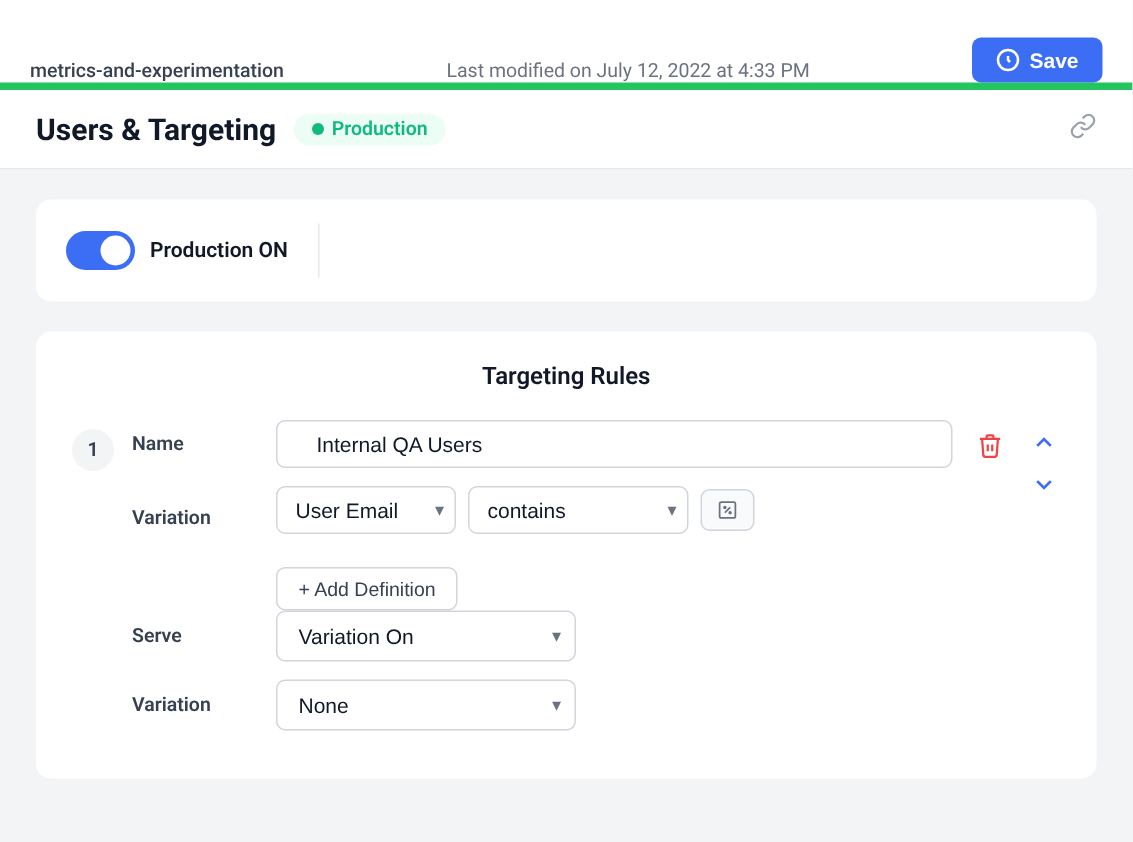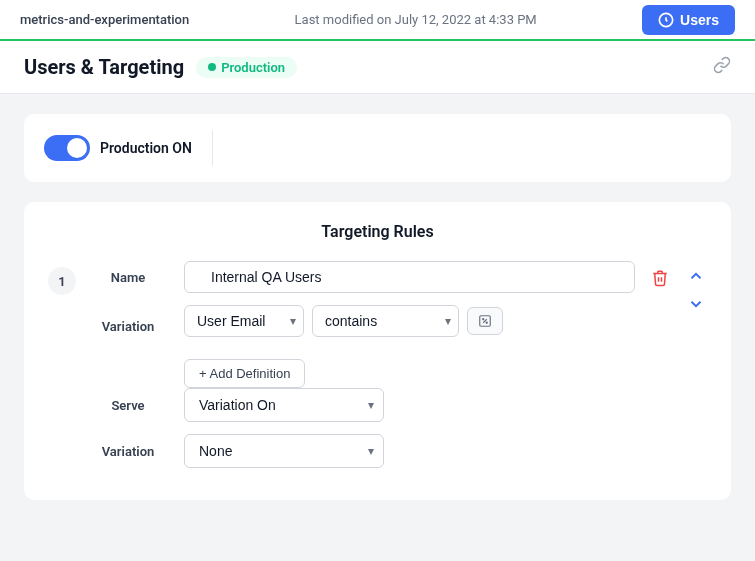--- a/index.html
+++ b/index.html
@@ -9,26 +9,26 @@
       width: 755px;
       height: 561px;
       overflow: hidden;
       font-size: 14px;
       color: #1a1a2e;
     }
 
     
     .topbar {
       background: #fff;
-      height: 41px;
-      display: flex;
-      align-items: center;
+      height: 60px;
+      display: flex;
+      align-items: flex-end;
       justify-content: space-between;
       padding: 0 20px;
-      border-bottom: 2px solid #22c55e;
+      border-bottom: 5px solid #22c55e;
     }
     .topbar-title {
       font-size: 13px;
       color: #374151;
       font-weight: 500;
     }
     .topbar-meta {
       font-size: 13px;
       color: #6b7280;
     }
@@ -216,21 +216,20 @@
       display: flex;
       align-items: center;
       gap: 16px;
       margin-bottom: 12px;
     }
     .rule-label {
       font-size: 13px;
       font-weight: 600;
       color: #374151;
       min-width: 80px;
-      text-align: center;
     }
     .rule-name-input {
       flex: 1;
       border: 1px solid #d1d5db;
       border-radius: 6px;
       padding: 7px 26px;
       font-size: 14px;
       color: #111827;
       background: #fff;
       outline: none;
@@ -399,21 +398,21 @@
 <body>
 
 <div class="topbar">
   <span class="topbar-title">metrics-and-experimentation</span>
   <span class="topbar-meta">Last modified on July 12, 2022 at 4:33 PM</span>
   <button class="save-btn">
     <svg width="16" height="16" viewBox="0 0 24 24" fill="none" stroke="currentColor" stroke-width="2.5">
       <circle cx="12" cy="12" r="10"></circle>
       <polyline points="12 8 12 12 14 14"></polyline>
     </svg>
-    <span>Users</span>
+    <span>Save</span>
   </button>
 </div>
 
 <div class="page-header">
   <div class="page-header-left">
     <span class="page-title">Users &amp; Targeting</span>
     <span class="prod-badge">
       <span class="prod-dot"></span>
       <span>Production</span>
     </span>

